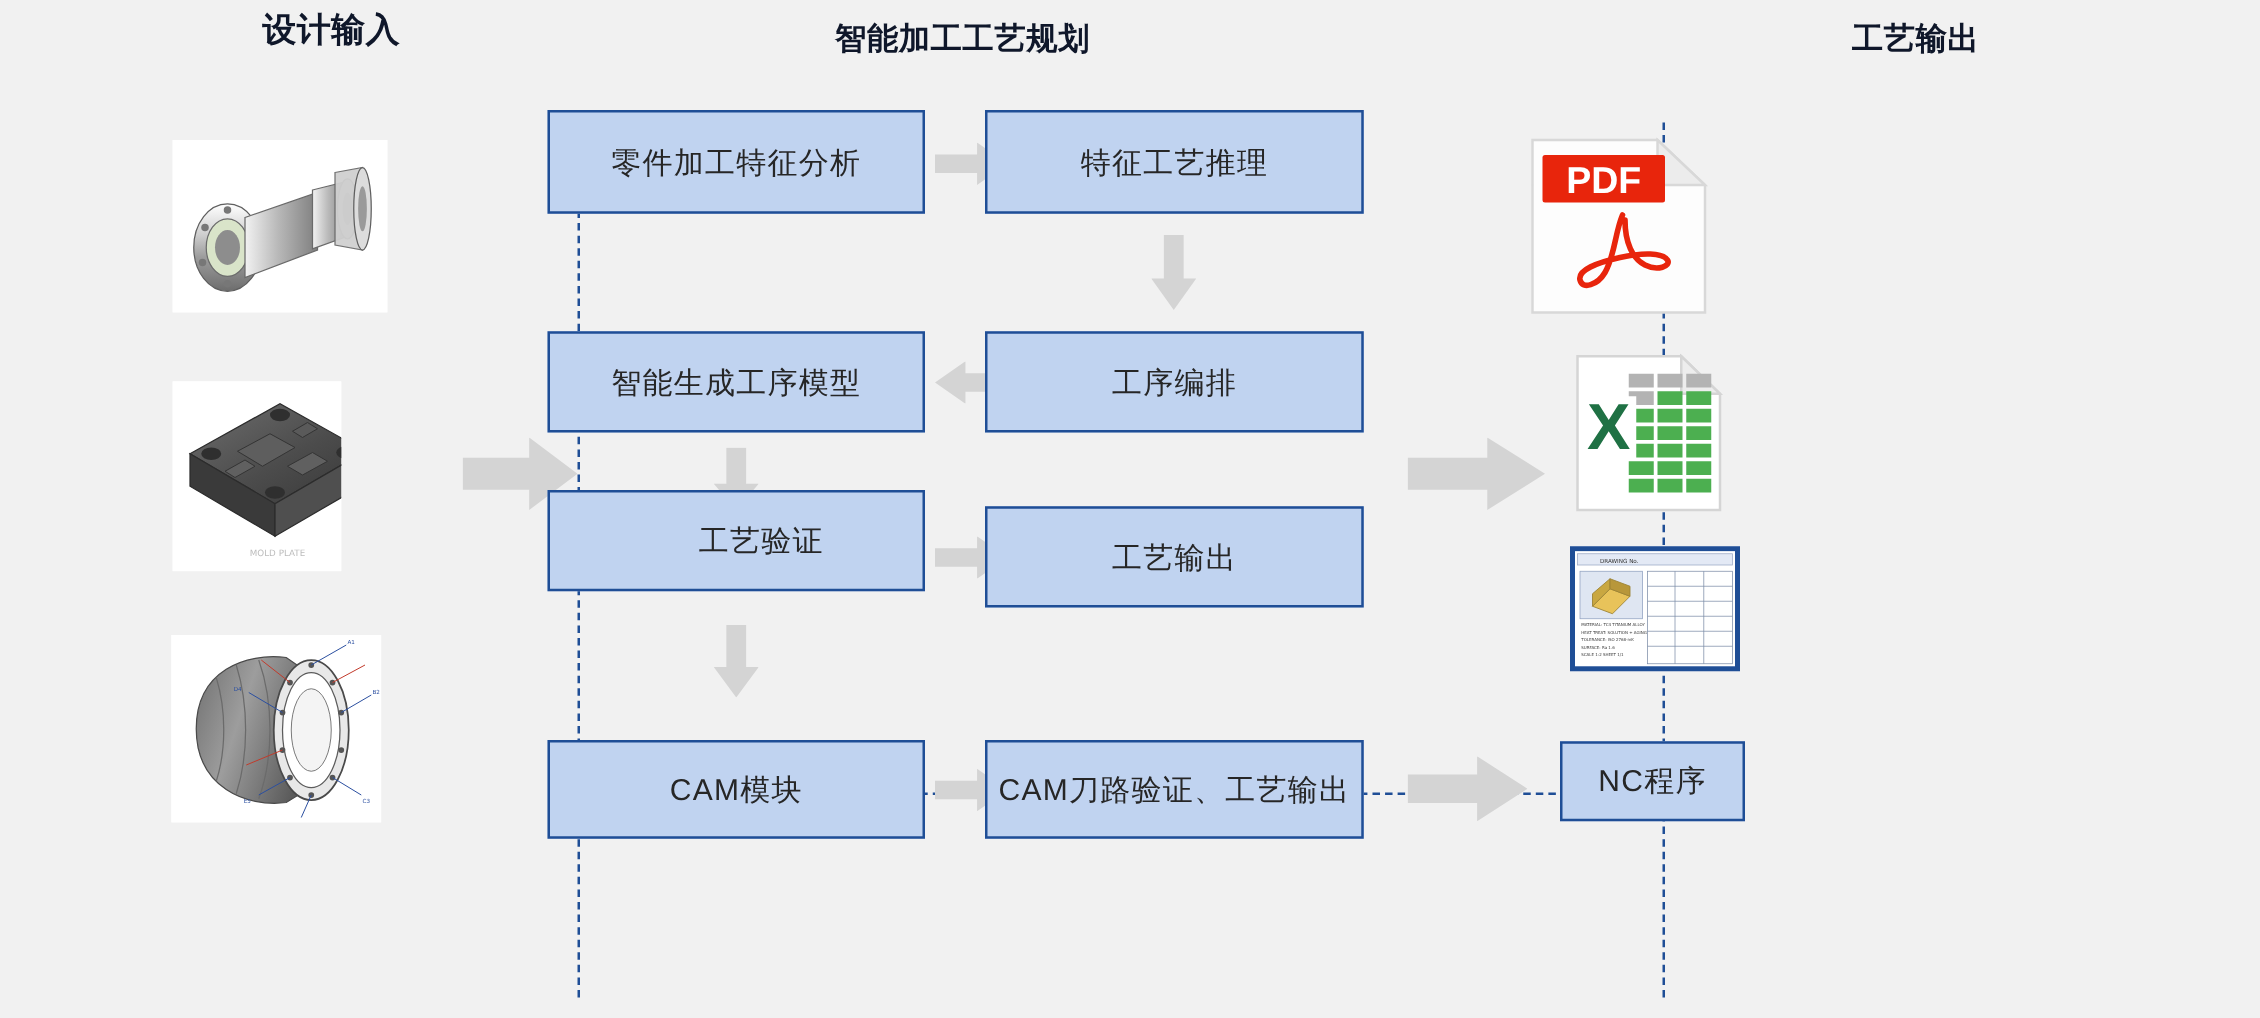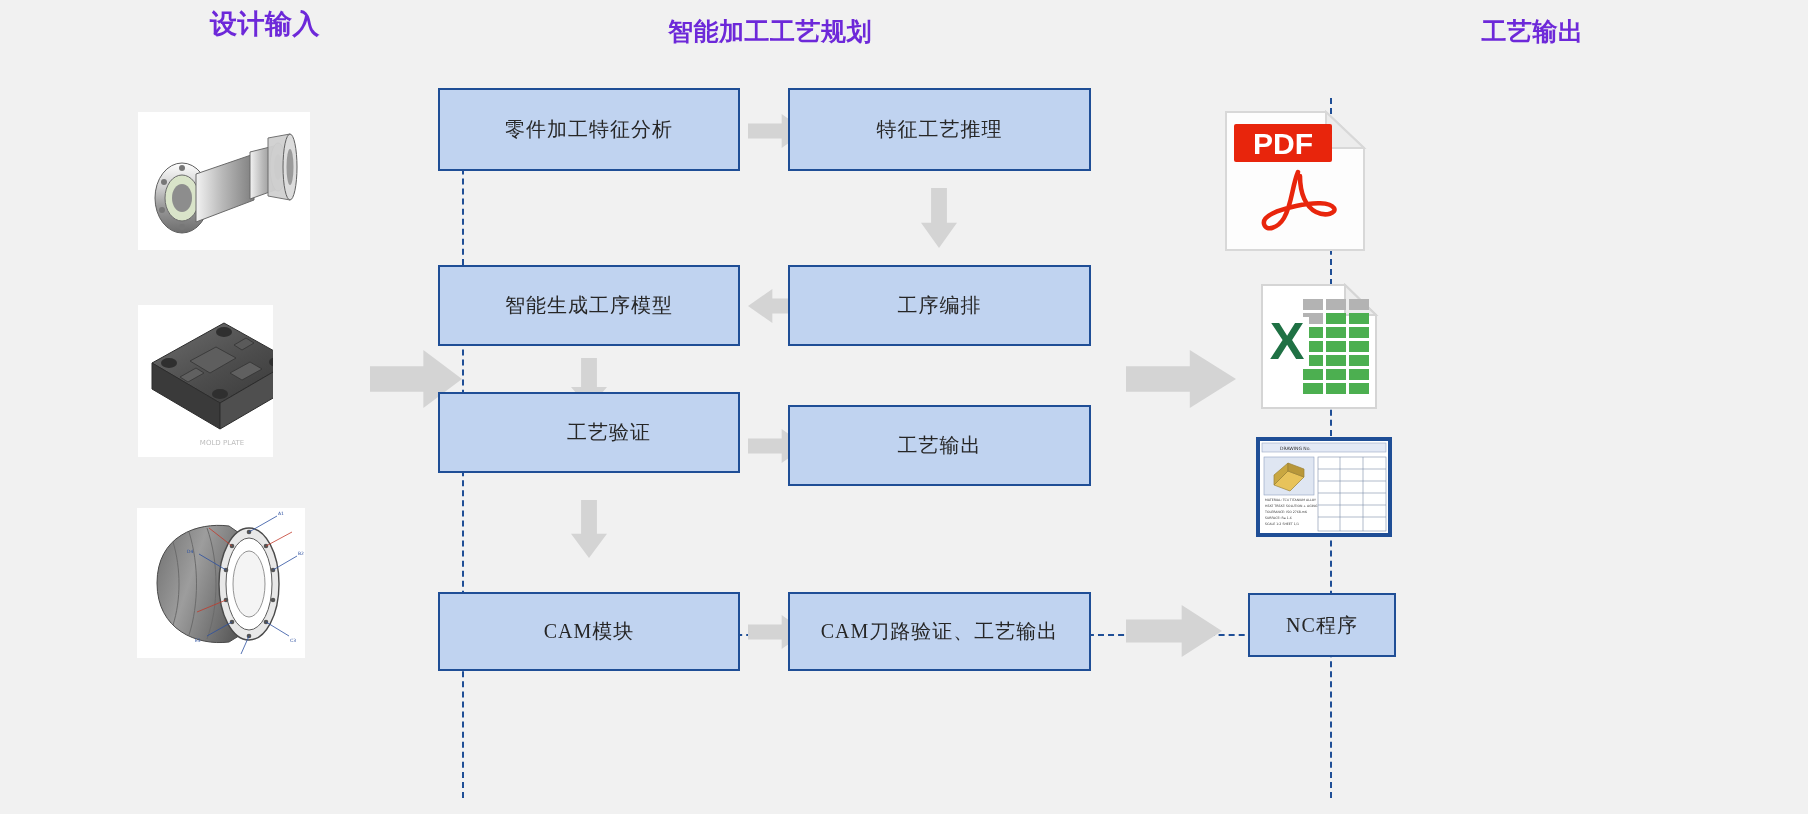--- a/index.html
+++ b/index.html
@@ -14,21 +14,21 @@
     overflow: hidden;
     font-family: "Liberation Sans", "DejaVu Sans", sans-serif;
     color: #262626;
   }
 
   
   .col-title {
     position: absolute;
     text-align: center;
     font-weight: bold;
-    color: #6d28d9;
+    color: #0f172a;
     letter-spacing: 0.5px;
     line-height: 1.22;
   }
   #title-design {
     left: 70px; top: 8px; width: 390px;
     font-size: 27px;
   }
   #title-design .sub { display: block; font-size: 26px; }
   #title-plan {
     left: 560px; top: 16px; width: 420px;
@@ -57,24 +57,23 @@
 
   
   .pbox {
     position: absolute;
     background: #c0d3f0;
     border: 2px solid #1f4e96;
     box-sizing: border-box;
     display: flex;
     align-items: center;
     justify-content: center;
-    font-size: 20px;
+    font-size: 24px;
     color: #262626;
     letter-spacing: 1px;
-    font-family: Liberation Serif, serif;
   }
   .pbox.out {
     background: #c0d3f0;
   }
 
   
   .arrow {
     position: absolute;
     background: #d4d4d4;
   }

